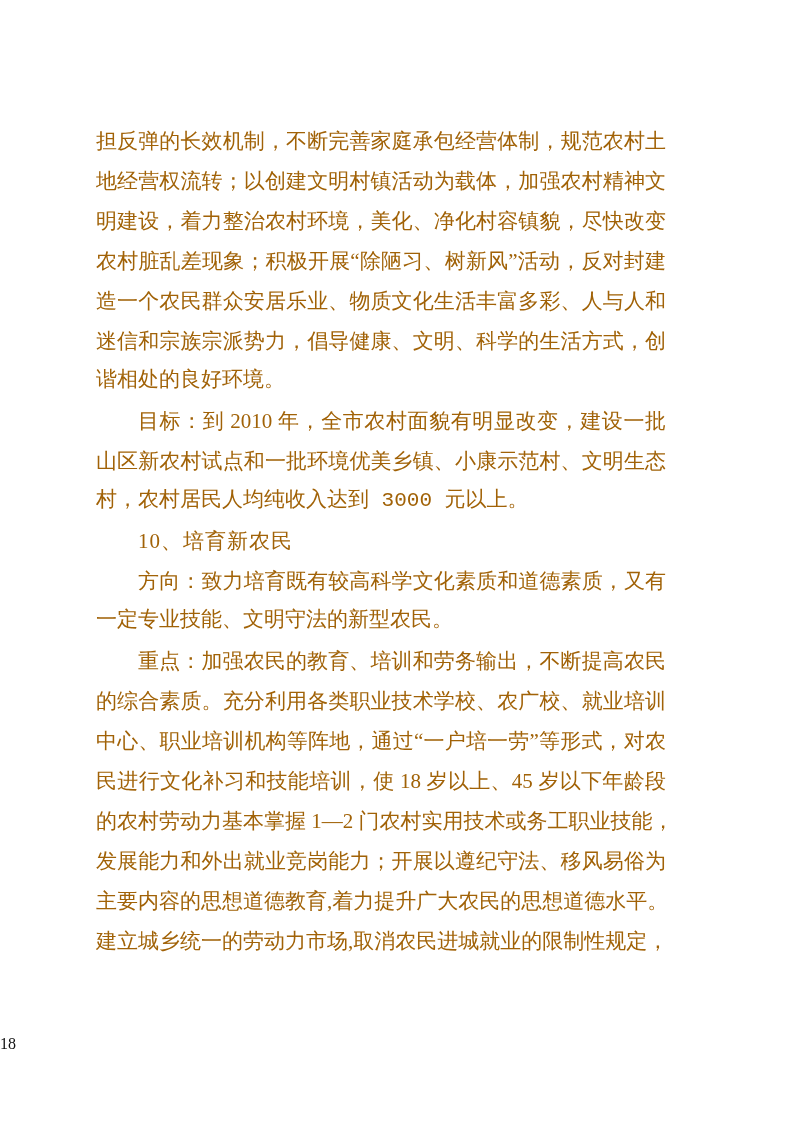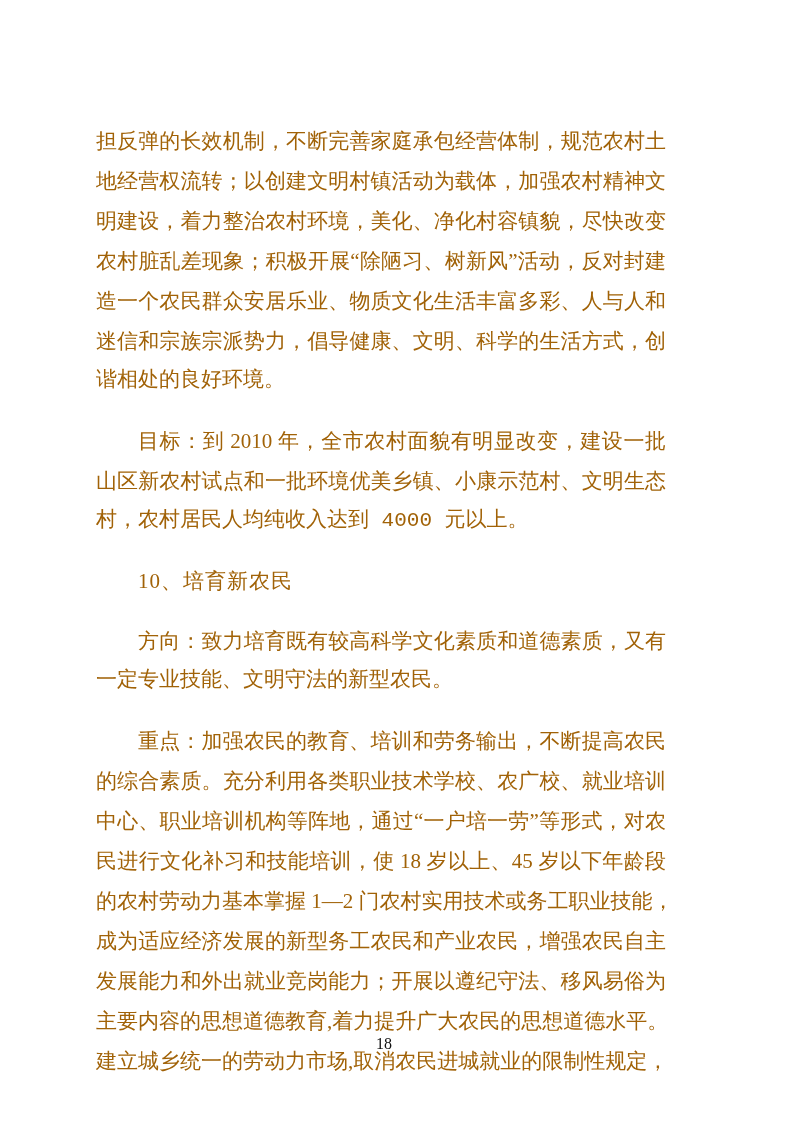--- a/index.html
+++ b/index.html
@@ -34,33 +34,31 @@
     text-align: justify;
     text-align-last: justify;
   }
   .line.para-end {
     text-align-last: left;
     white-space: normal;
     font-family: Liberation Mono, monospace;
   }
   .line.indent {
     padding-left: 42px;
-    margin-top: 20px;
   }
   .line.heading {
     font-weight: normal;
     text-align-last: left;
     letter-spacing: 1px;
   }
   .footer {
     position: absolute;
-    left: 16px;
+    left: 0;
     top: 1035px;
     width: 736px;
-    text-align: center;
   }
   .page-number {
     font-size: 16px;
     line-height: 18px;
     color: #111111;
     font-family: "Liberation Serif", "DejaVu Serif", serif;
   }
 </style>
 </head>
 <body>
@@ -69,30 +67,29 @@
   <div class="doc-body">
       <div class="line">担反弹的长效机制，不断完善家庭承包经营体制，规范农村土</div>
       <div class="line">地经营权流转；以创建文明村镇活动为载体，加强农村精神文</div>
       <div class="line">明建设，着力整治农村环境，美化、净化村容镇貌，尽快改变</div>
       <div class="line">农村脏乱差现象；积极开展“除陋习、树新风”活动，反对封建</div>
       <div class="line">造一个农民群众安居乐业、物质文化生活丰富多彩、人与人和</div>
       <div class="line">迷信和宗族宗派势力，倡导健康、文明、科学的生活方式，创</div>
       <div class="line para-end">谐相处的良好环境。</div>
       <div class="line indent">目标：到 2010 年，全市农村面貌有明显改变，建设一批</div>
       <div class="line">山区新农村试点和一批环境优美乡镇、小康示范村、文明生态</div>
-      <div class="line para-end">村，农村居民人均纯收入达到 4000 元以上。</div>
+      <div class="line para-end">村，农村居民人均纯收入达到 3000 元以上。</div>
       <div class="line heading indent">10、培育新农民</div>
       <div class="line indent">方向：致力培育既有较高科学文化素质和道德素质，又有</div>
       <div class="line para-end">一定专业技能、文明守法的新型农民。</div>
       <div class="line indent">重点：加强农民的教育、培训和劳务输出，不断提高农民</div>
       <div class="line">的综合素质。充分利用各类职业技术学校、农广校、就业培训</div>
       <div class="line">中心、职业培训机构等阵地，通过“一户培一劳”等形式，对农</div>
       <div class="line">民进行文化补习和技能培训，使 18 岁以上、45 岁以下年龄段</div>
       <div class="line">的农村劳动力基本掌握 1—2 门农村实用技术或务工职业技能，</div>
-      <div class="line">成为适应经济发展的新型务工农民和产业农民，增强农民自主</div>
       <div class="line">发展能力和外出就业竞岗能力；开展以遵纪守法、移风易俗为</div>
       <div class="line">主要内容的思想道德教育,着力提升广大农民的思想道德水平。</div>
       <div class="line">建立城乡统一的劳动力市场,取消农民进城就业的限制性规定，</div>
     </div>
   <div class="footer">
     <span class="page-number">18</span>
   </div>
 </div>
 
 </body></html>

